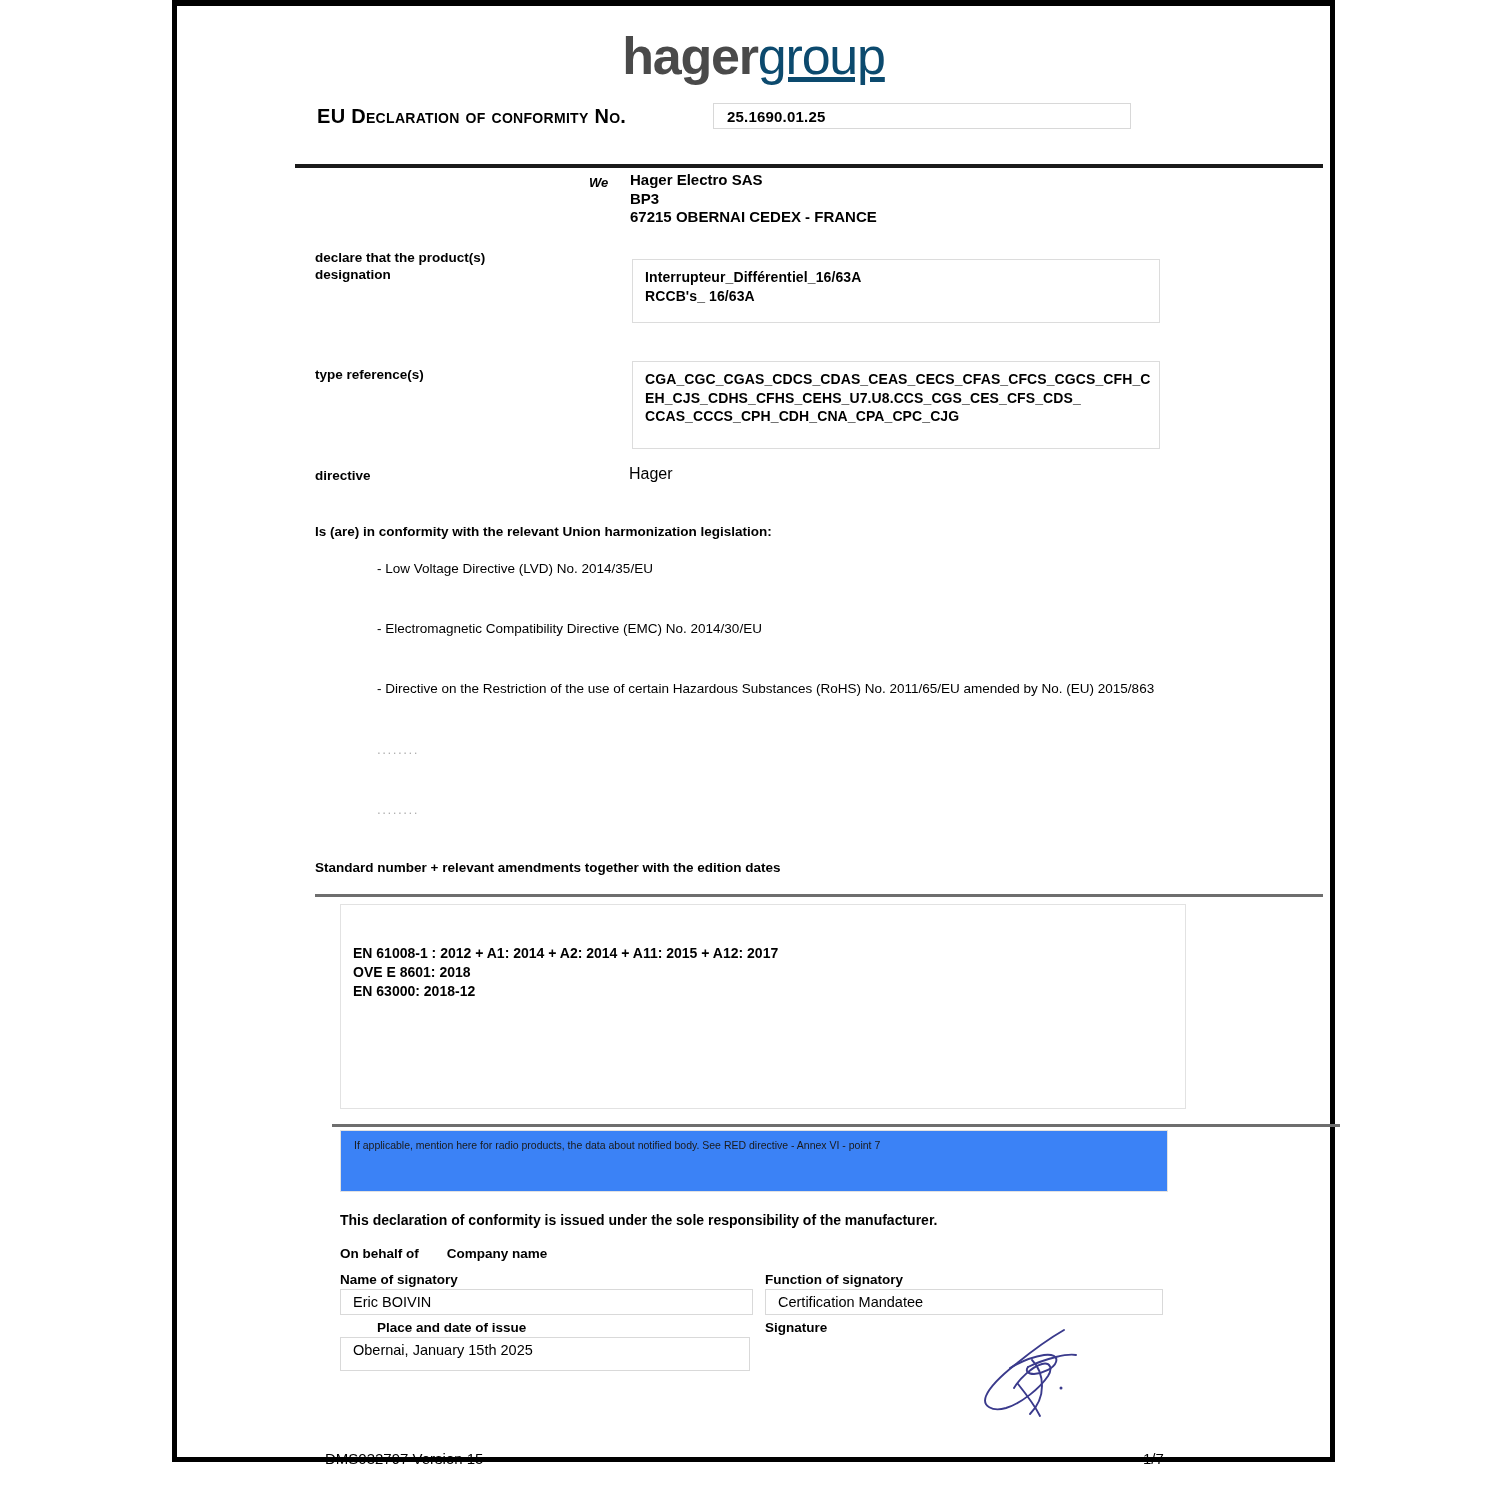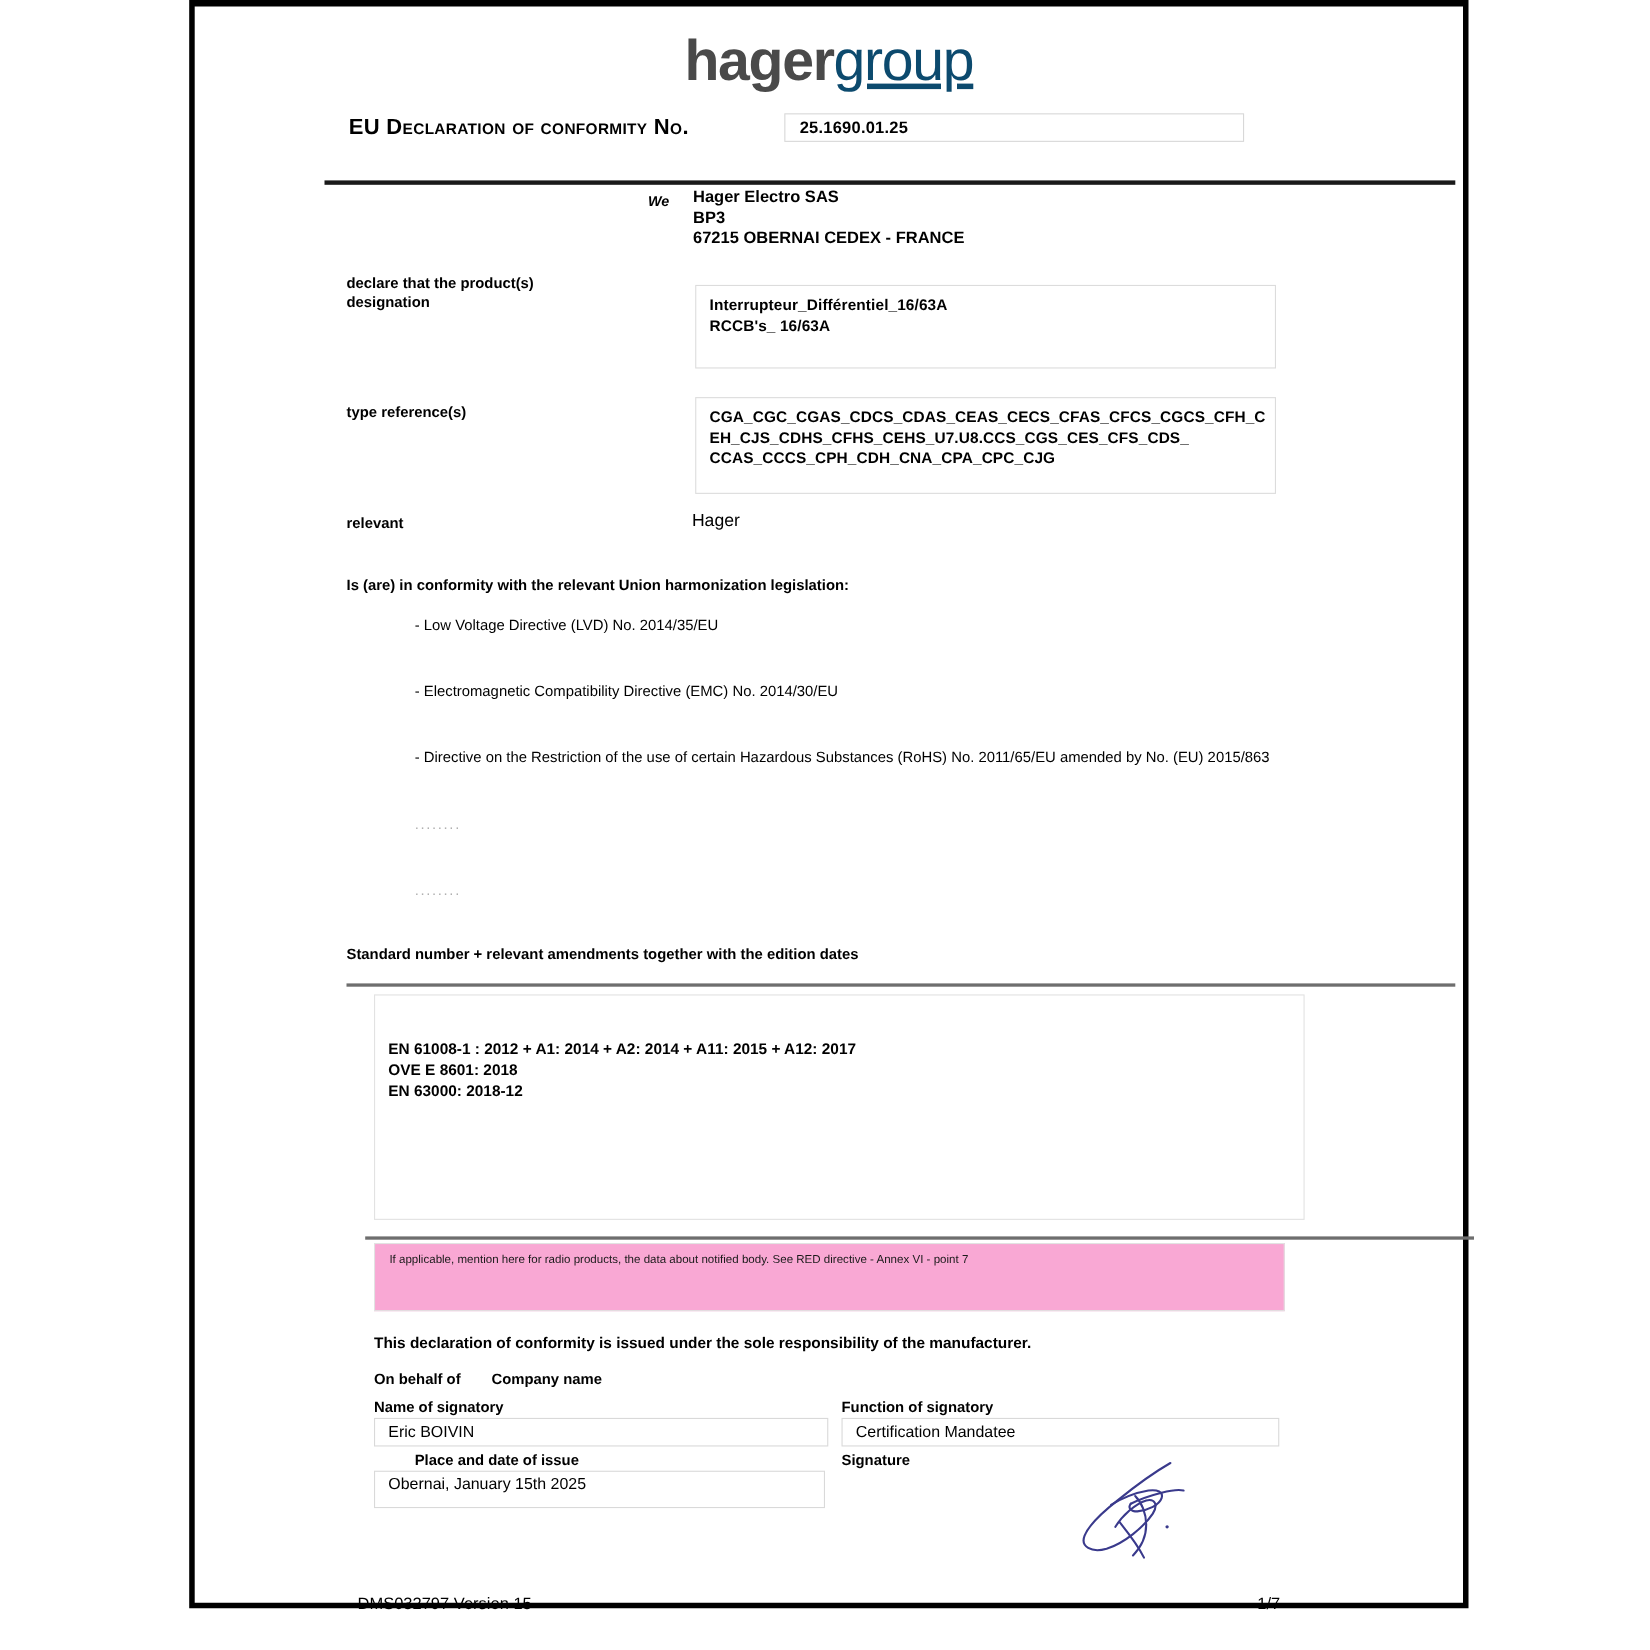--- a/index.html
+++ b/index.html
@@ -224,21 +224,21 @@
   }
 
   
   .radio-box {
     position: absolute;
     left: 163px;
     top: 1124px;
     width: 828px;
     height: 62px;
     border: 1px solid #e2e2e2;
-    background: #f9a8d4;
+    background: #3b82f6;
     box-sizing: border-box;
     text-align: right;
   }
   .radio-box .note {
     position: absolute;
     left: 13px;
     top: 8px;
     font-size: 10.5px;
     font-weight: normal;
     color: #1a1a1a;
@@ -333,37 +333,37 @@
     <div class="address-block">
       <div>Hager Electro SAS</div>
       <div>BP3</div>
       <div>67215 OBERNAI CEDEX - FRANCE</div>
     </div>
 
     <div class="field-label" style="left:138px; top:243px;">
       <div>declare that the product(s)</div>
       <div>designation</div>
     </div>
-    <div class="value-box" style="left:455px; top:253px; width:528px; height:76px;">
+    <div class="value-box" style="left:455px; top:253px; width:528px; height:64px;">
       <div class="lines">
         <div>Interrupteur_Différentiel_16/63A</div>
         <div>RCCB's_ 16/63A</div>
       </div>
     </div>
 
     <div class="field-label" style="left:138px; top:360px;">type reference(s)</div>
     <div class="value-box" style="left:455px; top:355px; width:528px; height:88px;">
       <div class="lines">
         <div>CGA_CGC_CGAS_CDCS_CDAS_CEAS_CECS_CFAS_CFCS_CGCS_CFH_C</div>
         <div>EH_CJS_CDHS_CFHS_CEHS_U7.U8.CCS_CGS_CES_CFS_CDS_</div>
         <div>CCAS_CCCS_CPH_CDH_CNA_CPA_CPC_CJG</div>
       </div>
     </div>
 
-    <div class="field-label" style="left:138px; top:461px;">relevant</div>
+    <div class="field-label" style="left:138px; top:461px;">directive</div>
     <div class="plain-value" style="left:452px; top:459px;">Hager</div>
 
     <div class="conformity-heading">Is (are) in conformity with the relevant Union harmonization legislation:</div>
     <div class="directive" style="top:555px;">- Low Voltage Directive (LVD) No. 2014/35/EU</div>
     <div class="directive" style="top:615px;">- Electromagnetic Compatibility Directive (EMC) No. 2014/30/EU</div>
     <div class="directive" style="top:675px;">- Directive on the Restriction of the use of certain Hazardous Substances (RoHS) No. 2011/65/EU amended by No. (EU) 2015/863</div>
     <div class="dots" style="top:736px;">........</div>
     <div class="dots" style="top:796px;">........</div>
 
     <div class="std-heading">Standard number + relevant amendments together with the edition dates</div>

